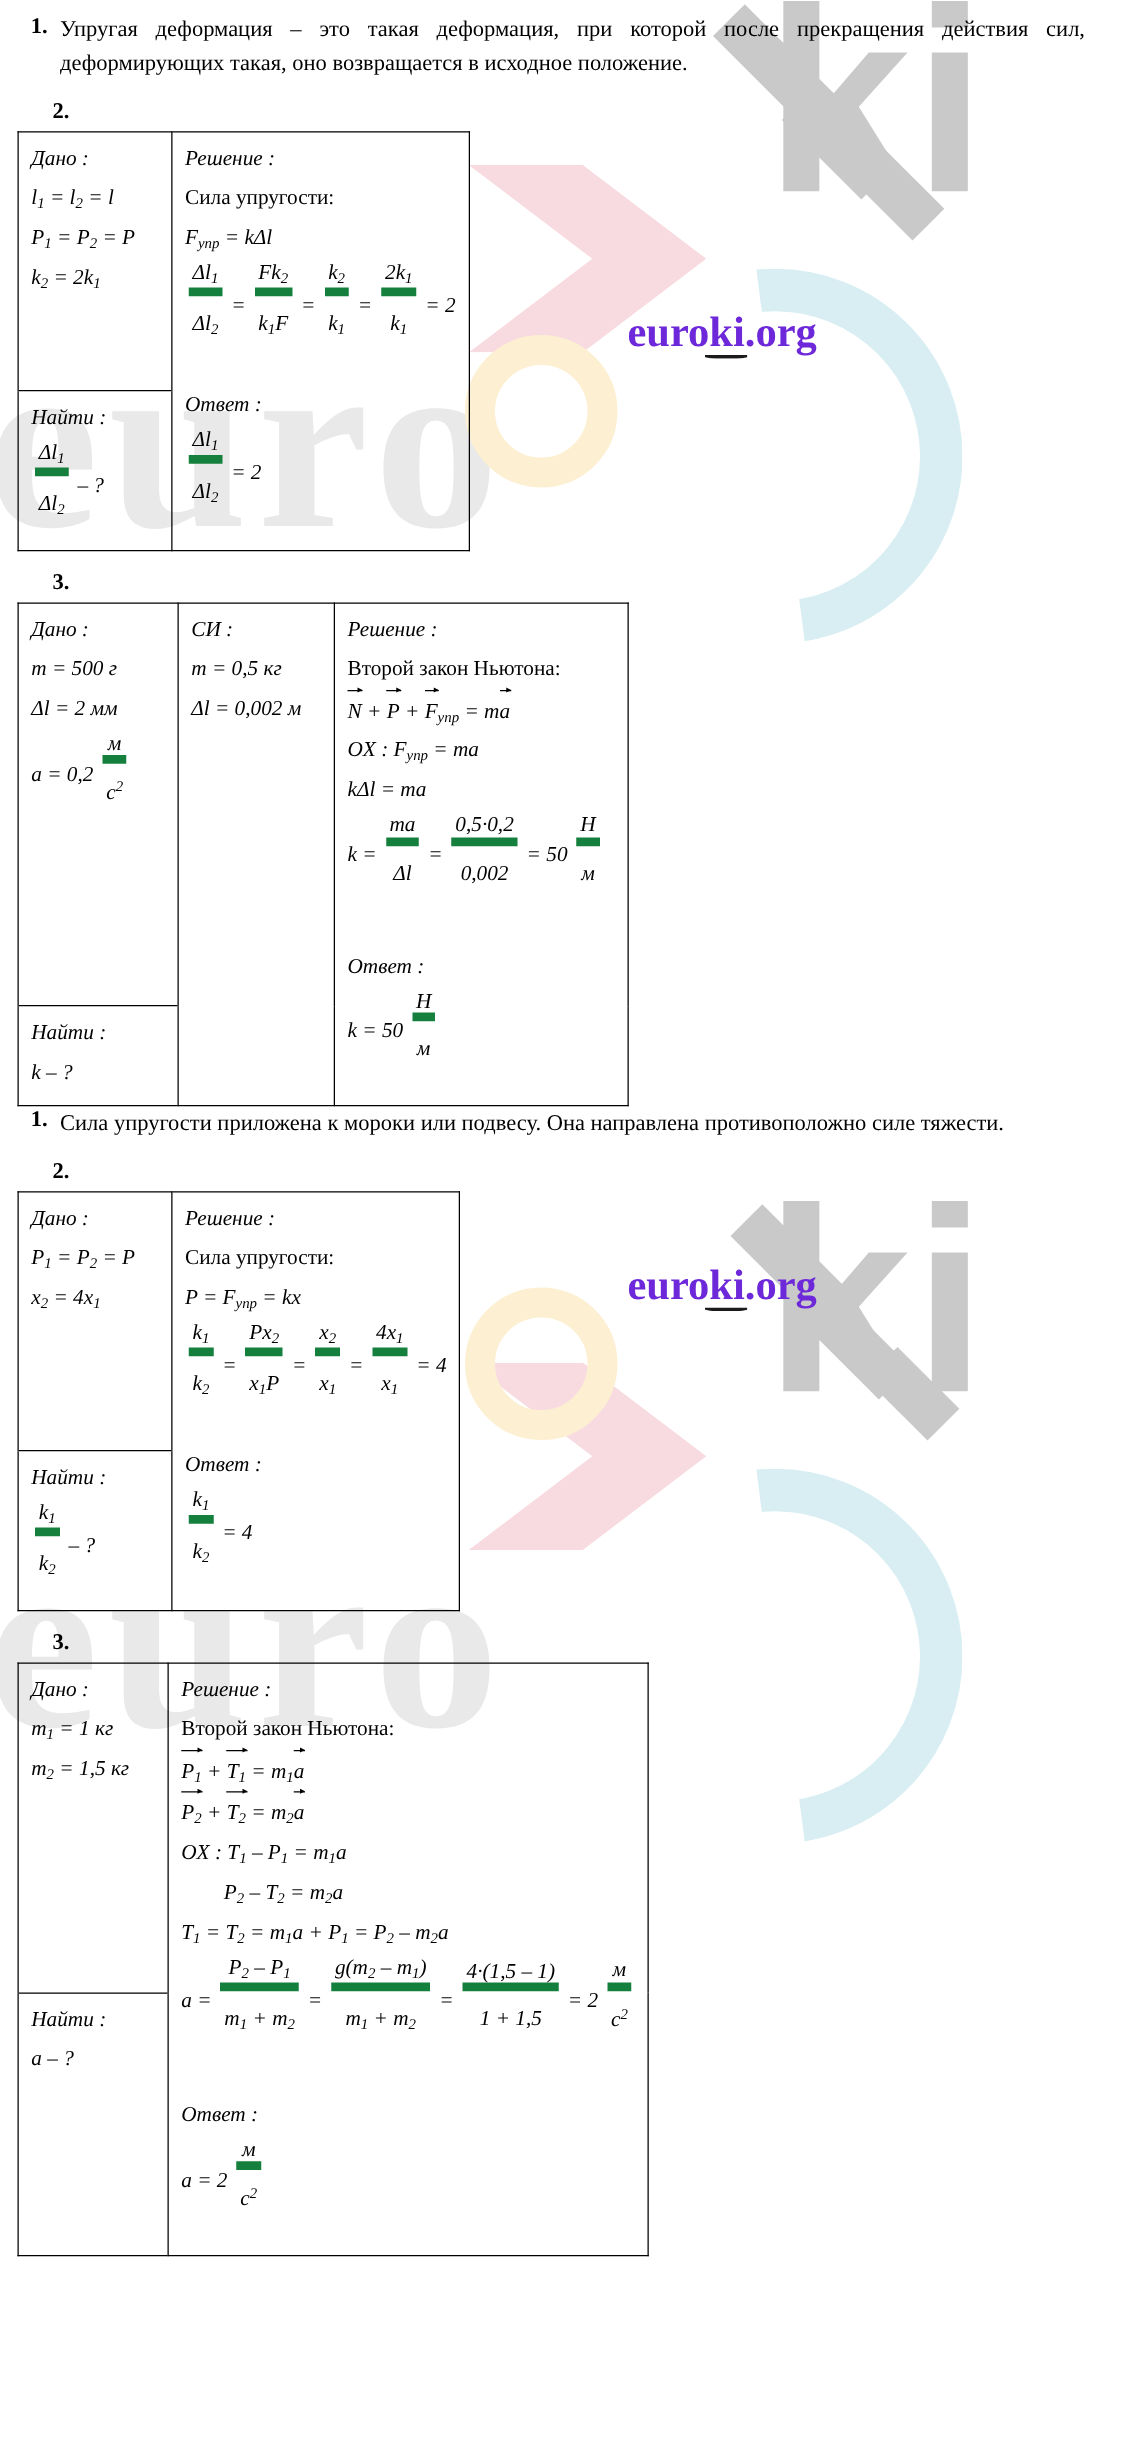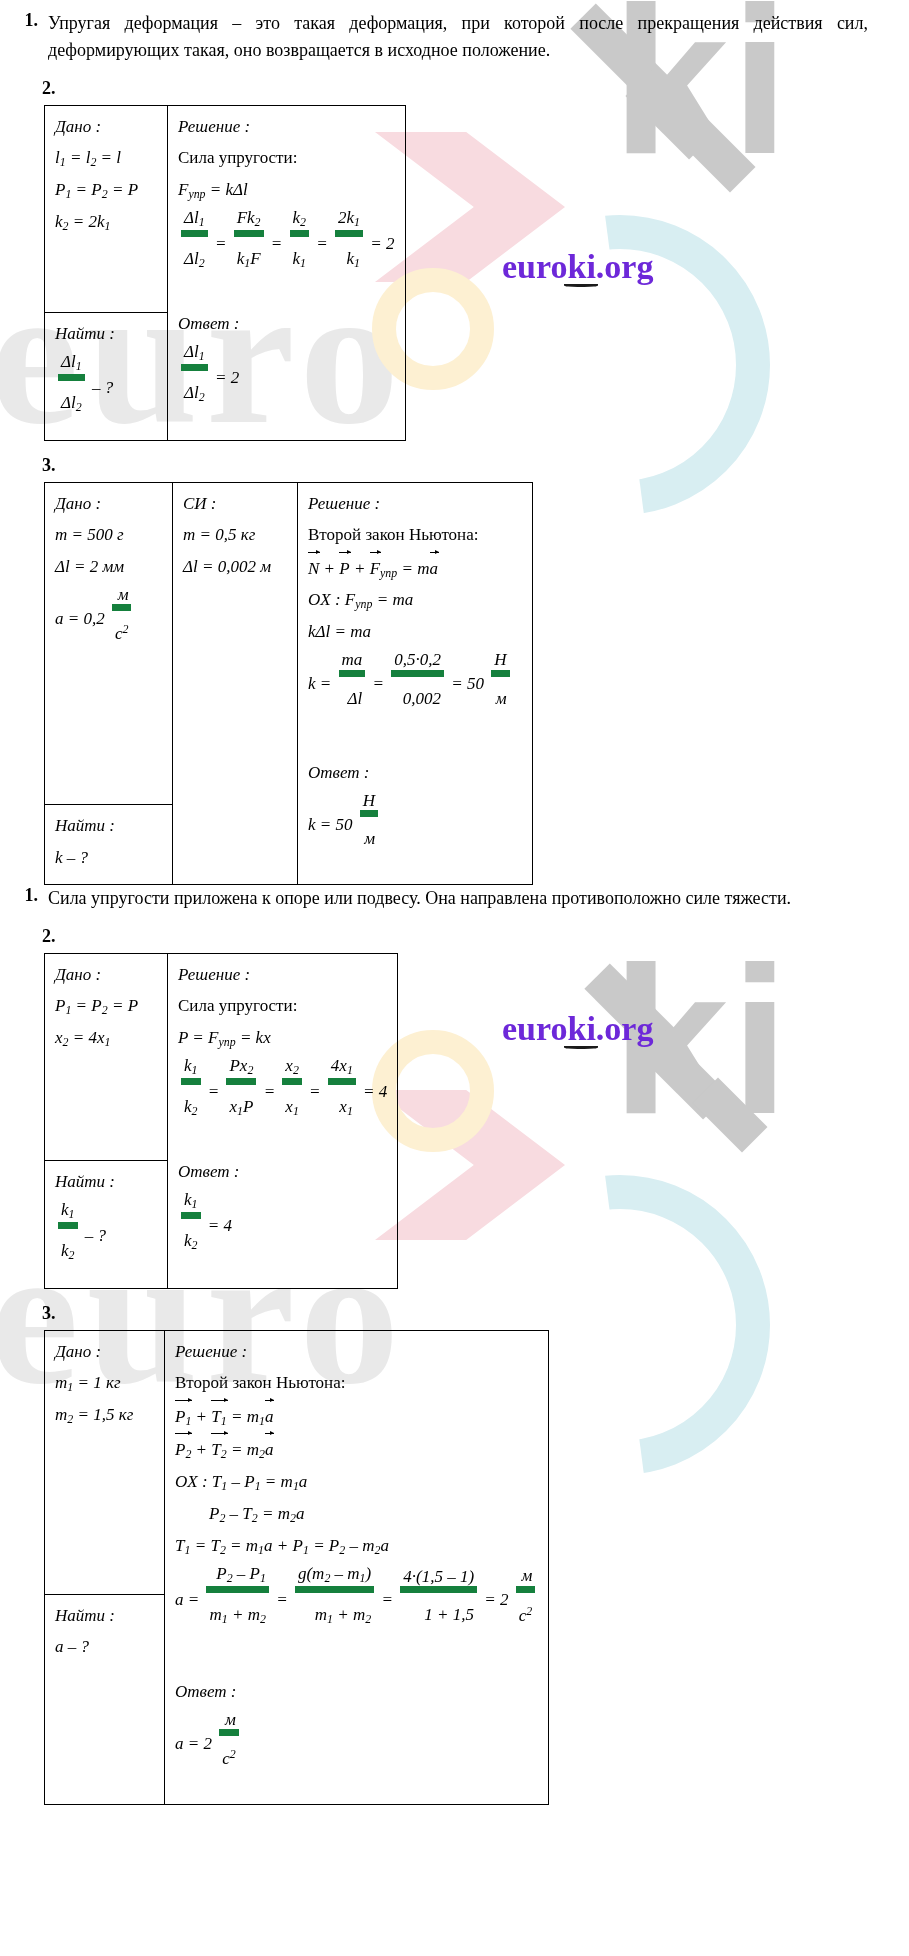--- a/index.html
+++ b/index.html
@@ -135,42 +135,41 @@
 
   .tasknum {
     font-weight: 700;
     font-size: 18px;
     margin: 14px 0 6px 28px;
   }
 
   
   table.sol {
     border-collapse: collapse;
-    margin-left: 30px;
     background: transparent;
   }
   table.sol td {
     border: 1px solid #000;
     vertical-align: top;
     padding: 8px 10px;
     font-size: 17px;
     line-height: 1.55;
   }
   .it { font-style: italic; }
   .hdr { font-style: italic; font-size: 17px; margin-bottom: 4px; }
   .line { white-space: nowrap; margin: 5px 0; }
 
   sub { font-size: 0.7em; vertical-align: -0.28em; }
   sup { font-size: 0.7em; vertical-align: 0.5em; }
 
   
   .frac {
     display: inline-block;
     vertical-align: middle;
-    text-align: right;
+    text-align: center;
     margin: 0 3px;
     line-height: 1.15;
   }
   .frac .num { display:block; padding: 0 3px; }
   .frac .den { display:block; border-top: 7px solid #15803d; padding: 12px 3px; }
 
   .vec { position: relative; display: inline-block; padding-top: 2px; }
   .vec::after {
     content: "";
     position: absolute;
@@ -315,21 +314,21 @@
         <div class="hdr">Найти :</div>
         <div class="line it"><i>k</i> – ?</div>
       </td>
     </tr>
   </tbody>
     </table>
 
 
   <div class="qrow">
     <div class="qnum">1.</div>
-    <div class="qtext">Сила упругости приложена к опоре или подвесу. Она направлена противоположно силе тяжести.</div>
+    <div class="qtext">Сила упругости приложена к мороки или подвесу. Она направлена противоположно силе тяжести.</div>
   </div>
 
   <div class="tasknum">2.</div>
 
   <table class="sol">
     <tbody>
         <tr>
       <td style="width:123px; border-bottom:none;">
         <div class="hdr">Дано :</div>
         <div class="line it"><i>P</i><sub>1</sub> = <i>P</i><sub>2</sub> = <i>P</i></div>

